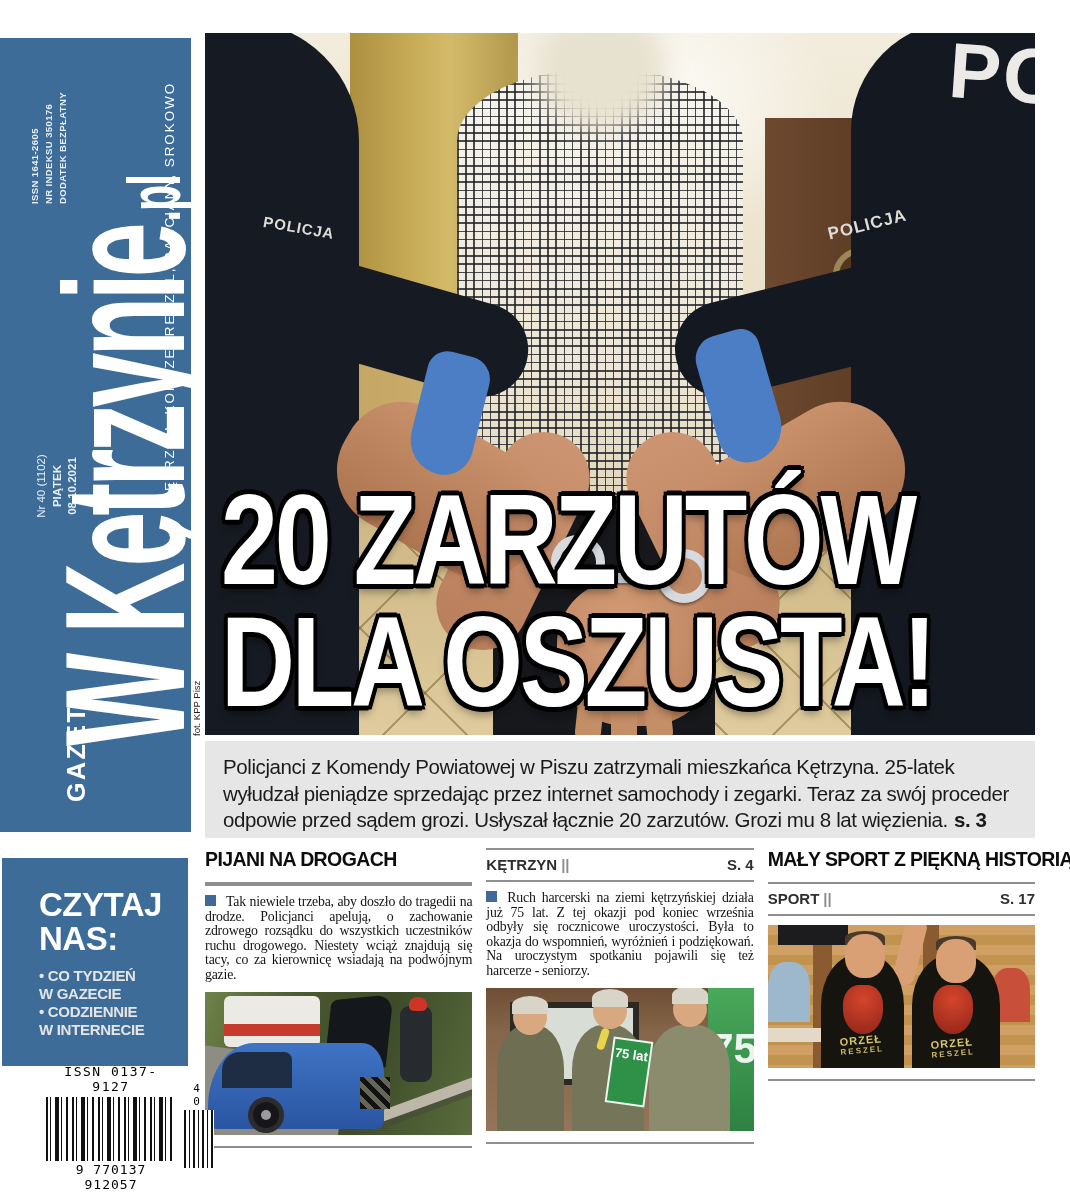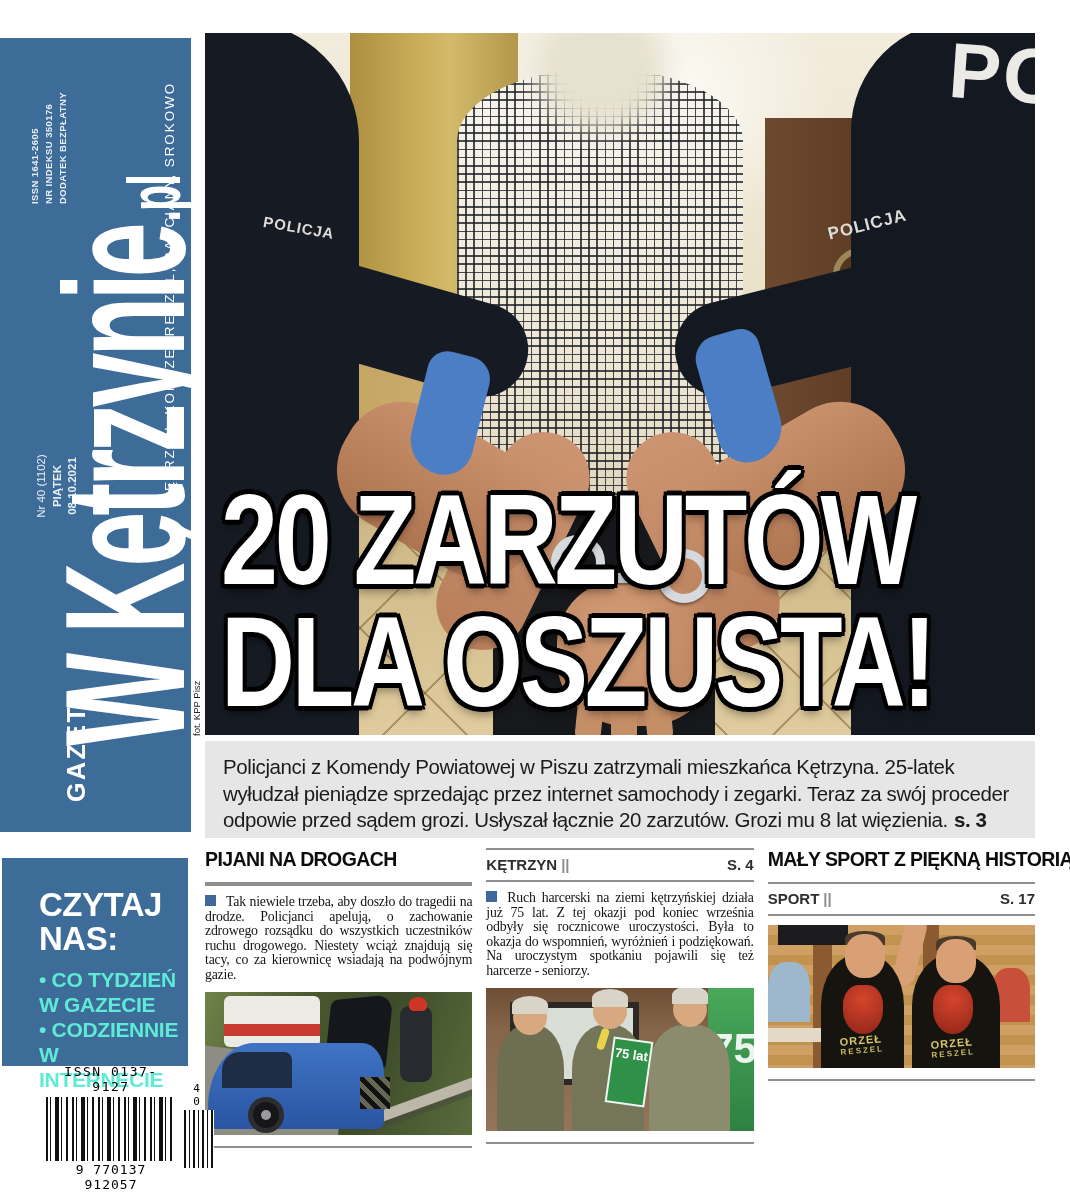--- a/index.html
+++ b/index.html
@@ -187,21 +187,21 @@
   .ap-shirt-text{position:absolute;font-size:11px;font-weight:bold;color:#d8c46a;
                  transform:rotate(-5deg);letter-spacing:1px;}
   .ap-shirt-text .l2{display:block;font-size:8px;text-align:center;color:#cdbb62;letter-spacing:2px;}
   .st1{left:27%;top:76%;}
   .st2{left:61%;top:78%;}
 
   
   .promo{position:absolute;left:2px;top:842px;width:186px;height:208px;background:#3d6c99;
          box-sizing:border-box;padding:30px 0 12px 37px;color:#fff;margin-top:16px;}
   .promo-title{font-size:33px;font-weight:bold;line-height:1.04;letter-spacing:-.5px;margin:0;}
-  .promo-items{margin-top:10px;color:#5eead4;font-size:21px;font-weight:bold;line-height:1.2;
+  .promo-items{margin-top:10px;color:#e5e5e5;font-size:15px;font-weight:bold;line-height:1.2;
                letter-spacing:-.3px;}
   .promo-items span{display:block;}
 
   
   .barcode{position:absolute;left:46px;top:1064px;width:130px;text-align:center;
            font-family:"DejaVu Sans Mono","Liberation Mono",monospace;color:#000;}
   .barcode .issn{font-size:13px;letter-spacing:1.5px;}
   .bars{height:64px;margin-top:3px;background:#fff;
     background-image:repeating-linear-gradient(90deg,#111 0 2px,#fff 2px 4px,#111 4px 5px,#fff 5px 9px,
       #111 9px 13px,#fff 13px 15px,#111 15px 16px,#fff 16px 20px,#111 20px 22px,#fff 22px 26px);}

